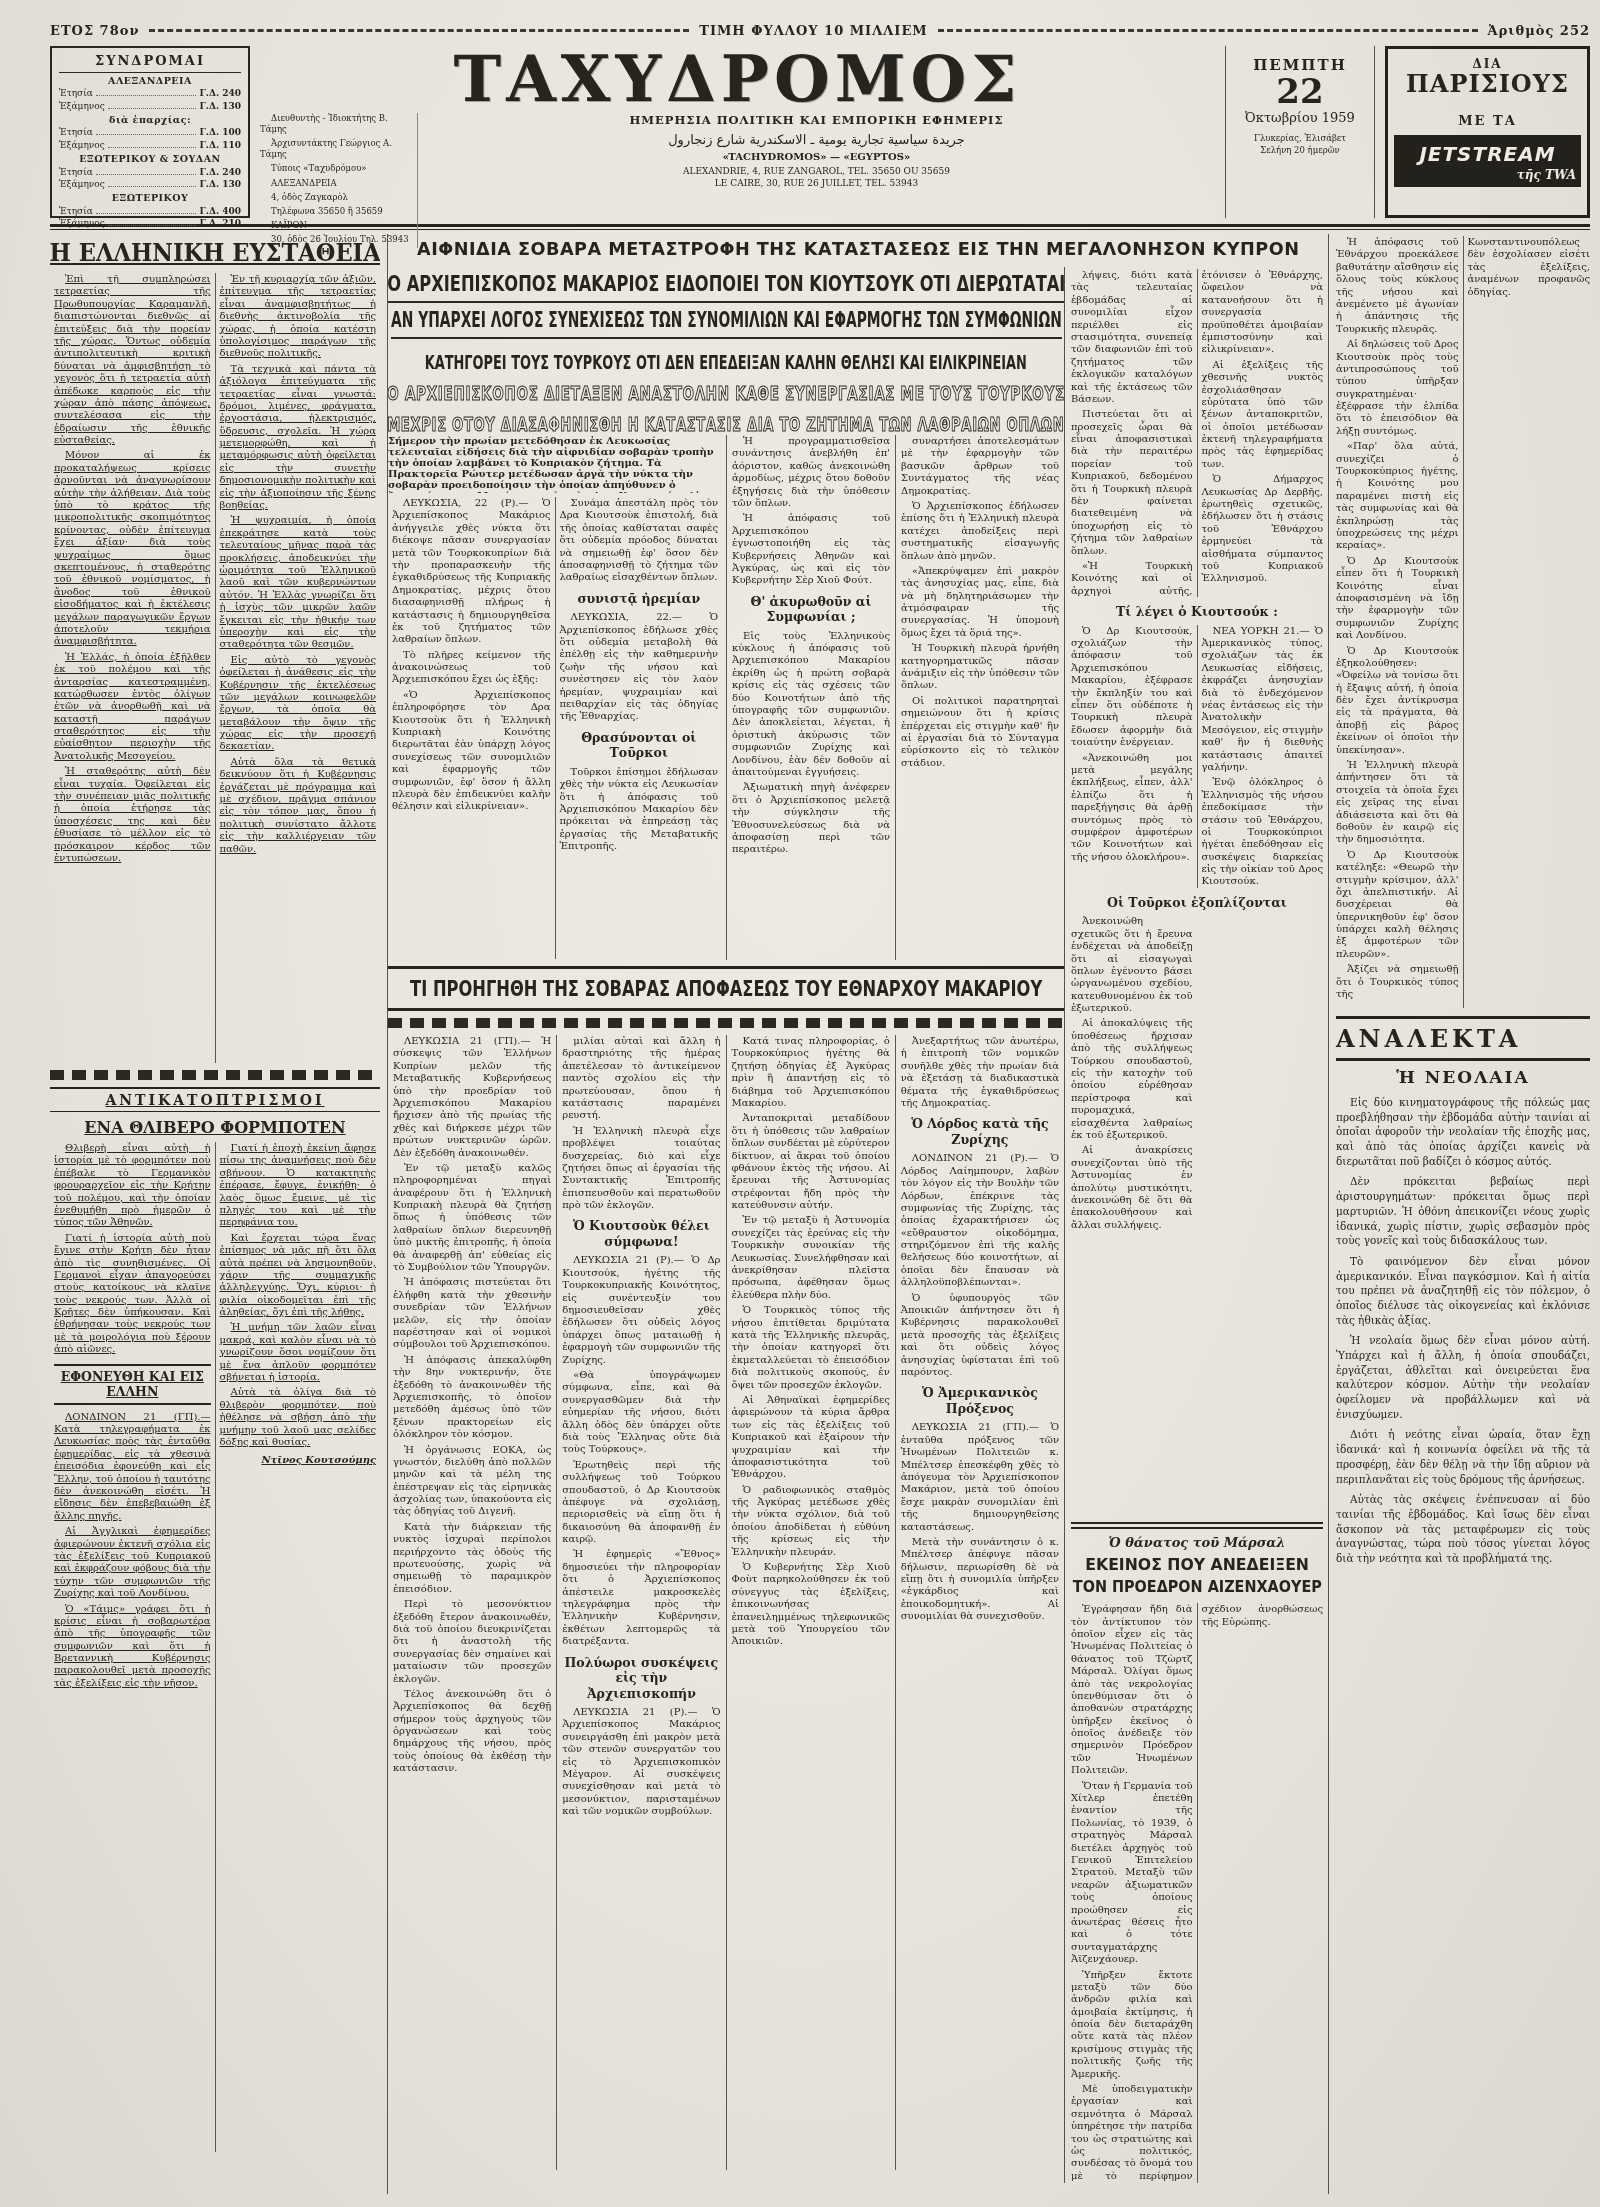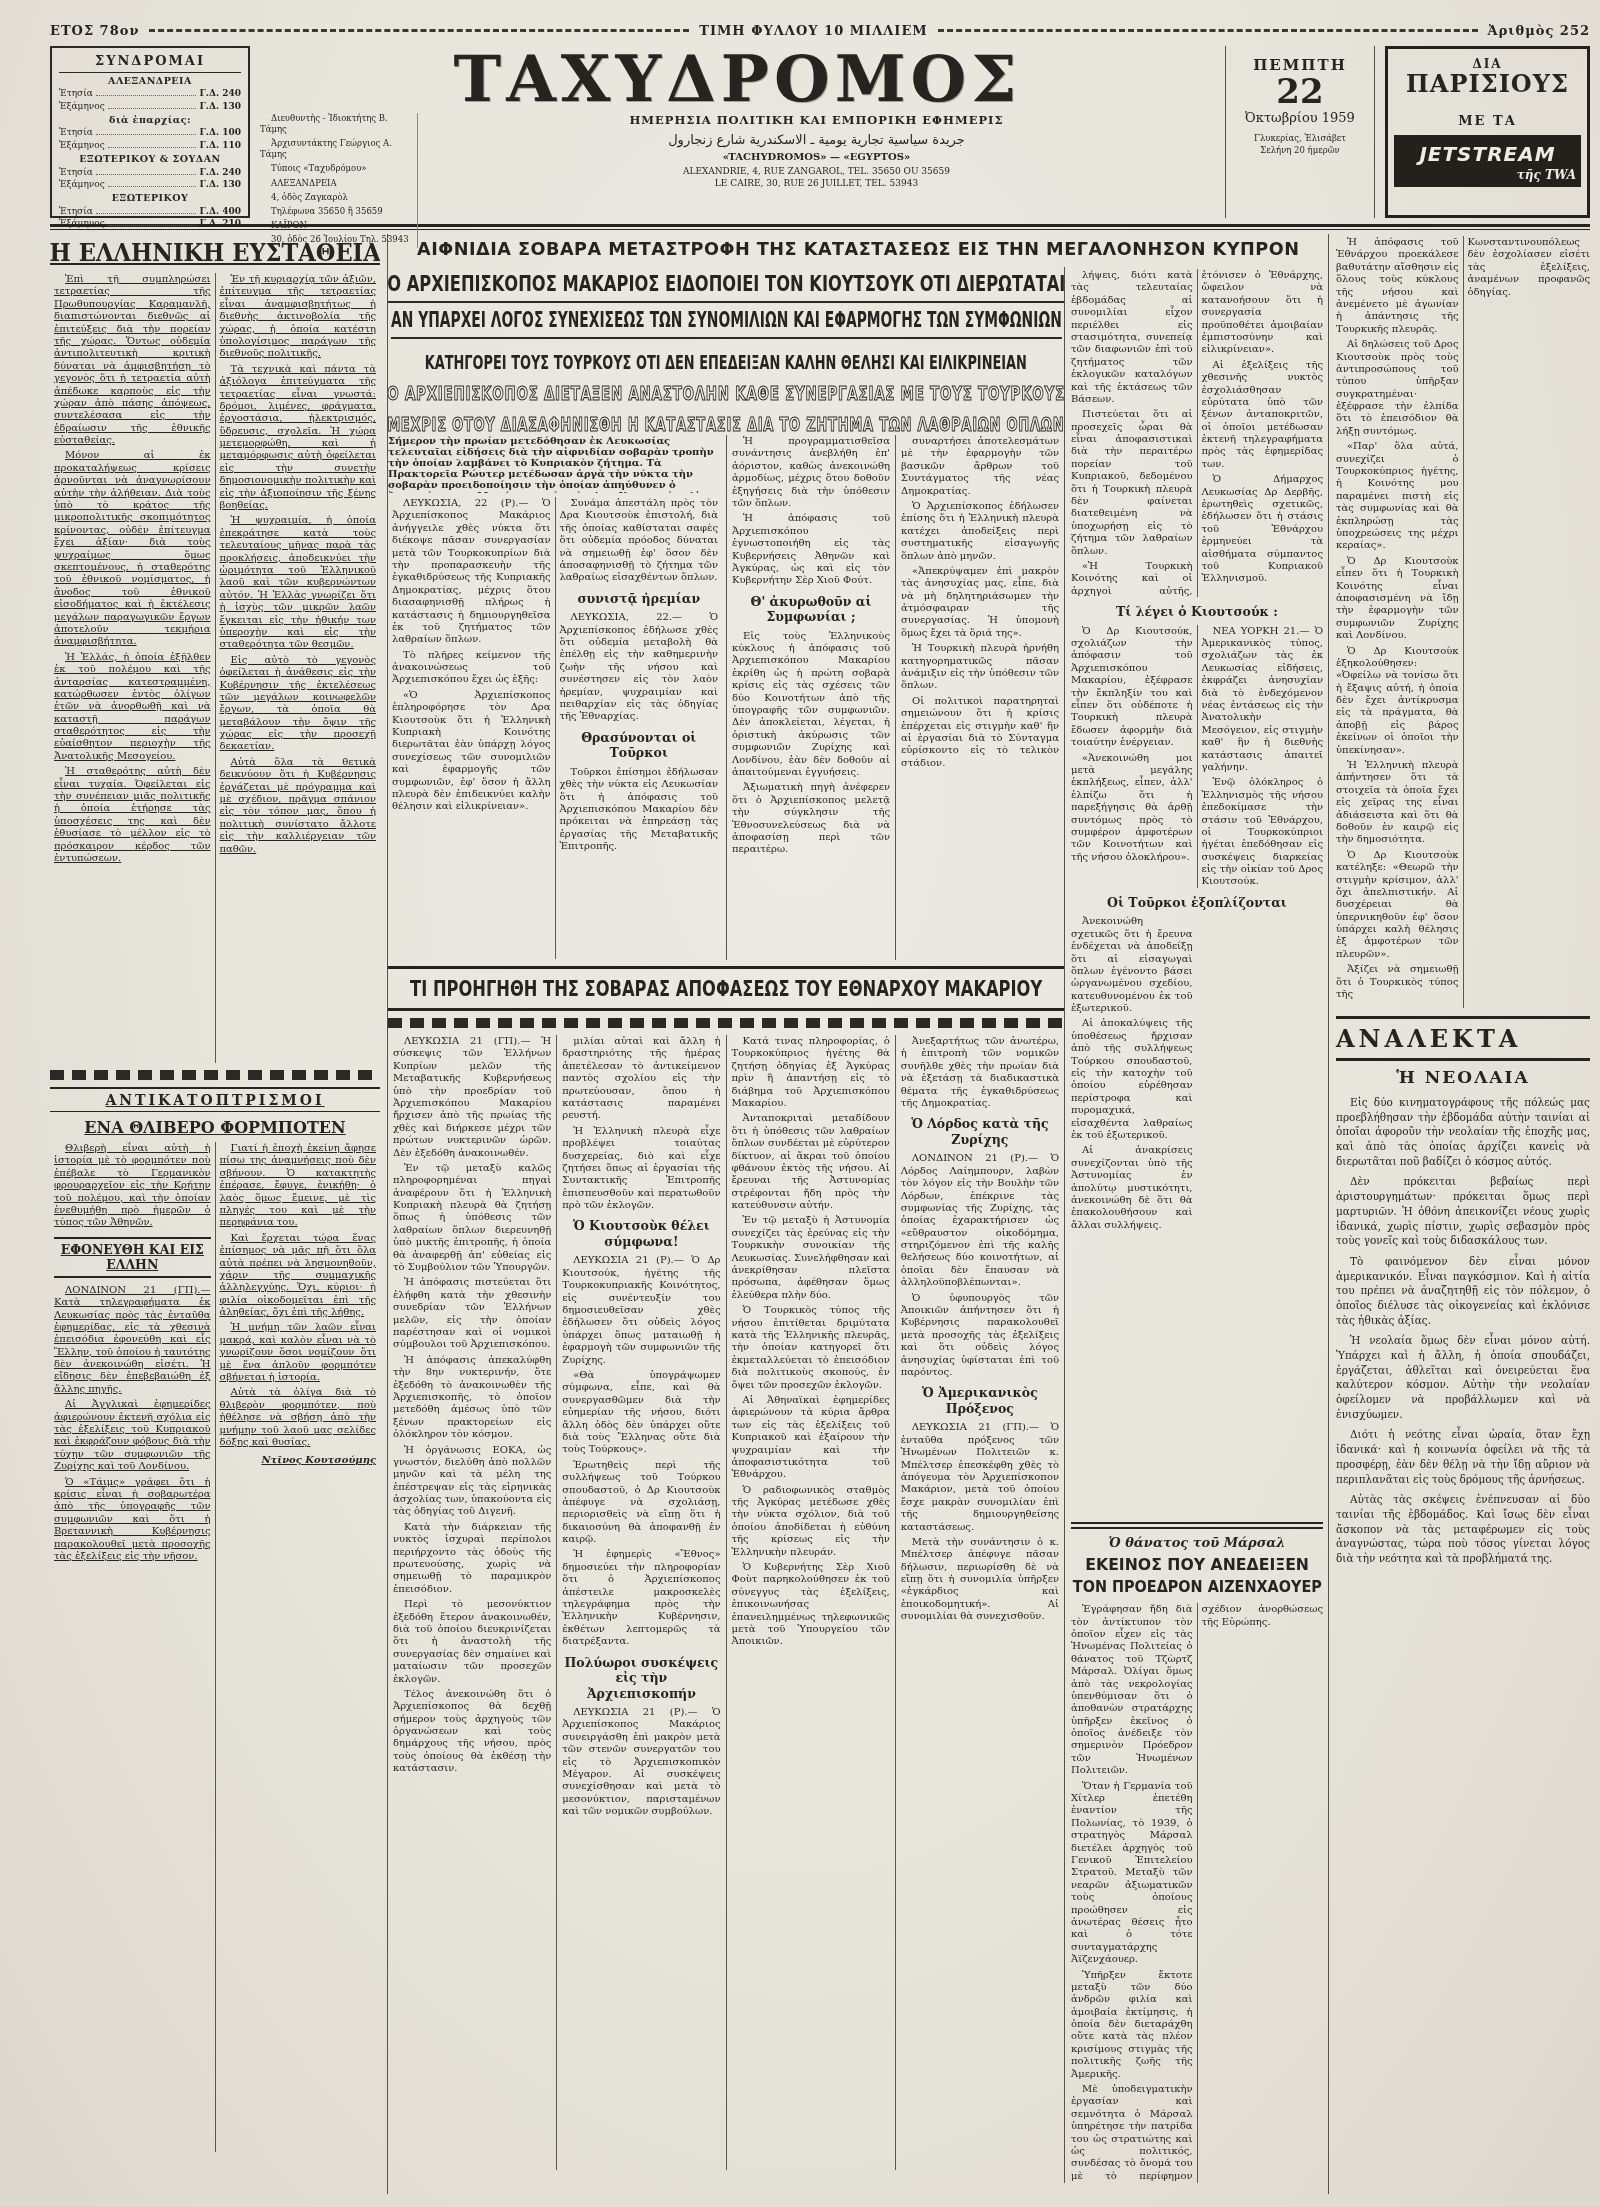--- a/index.html
+++ b/index.html
@@ -255,20 +255,21 @@
               <p class="it-p">Εἰς αὐτὸ τὸ γεγονὸς ὀφείλεται ἡ ἀνάθεσις εἰς τὴν Κυβέρνησιν τῆς ἐκτελέσεως τῶν μεγάλων κοινωφελῶν ἔργων, τὰ ὁποῖα θὰ μεταβάλουν τὴν ὄψιν τῆς χώρας εἰς τὴν προσεχῆ δεκαετίαν.</p>
               <p class="it-p">Αὐτὰ ὅλα τὰ θετικὰ δεικνύουν ὅτι ἡ Κυβέρνησις ἐργάζεται μὲ πρόγραμμα καὶ μὲ σχέδιον, πρᾶγμα σπάνιον εἰς τὸν τόπον μας, ὅπου ἡ πολιτικὴ συνίστατο ἄλλοτε εἰς τὴν καλλιέργειαν τῶν παθῶν.</p>
             </div>
         </div>
         <div class="orn"></div>
         <div class="antik-head">ΑΝΤΙΚΑΤΟΠΤΡΙΣΜΟΙ</div>
         <div class="antik-title">ΕΝΑ ΘΛΙΒΕΡΟ ΦΟΡΜΠΟΤΕΝ</div>
         <div class="antik-cols">
           <div class="ncol">
               <p class="it-p">Θλιβερὴ εἶναι αὐτὴ ἡ ἱστορία μὲ τὸ φορμπότεν ποὺ ἐπέβαλε τὸ Γερμανικὸν φρουραρχεῖον εἰς τὴν Κρήτην τοῦ πολέμου, καὶ τὴν ὁποίαν ἐνεθυμήθη πρὸ ἡμερῶν ὁ τύπος τῶν Ἀθηνῶν.</p>
+              <p class="it-p">Γιατί ἡ ἱστορία αὐτὴ ποὺ ἔγινε στὴν Κρήτη δὲν ἦταν ἀπὸ τὶς συνηθισμένες. Οἱ Γερμανοὶ εἶχαν ἀπαγορεύσει στοὺς κατοίκους νὰ κλαῖνε τοὺς νεκρούς των. Ἀλλὰ οἱ Κρῆτες δὲν ὑπήκουσαν. Καὶ ἐθρήνησαν τοὺς νεκρούς των μὲ τὰ μοιρολόγια ποὺ ξέρουν ἀπὸ αἰῶνες.</p>
               <h3 class="it-hb">ΕΦΟΝΕΥΘΗ ΚΑΙ ΕΙΣ ΕΛΛΗΝ</h3>
               <p class="it-p">ΛΟΝΔΙΝΟΝ 21 (ΓΠ).— Κατὰ τηλεγραφήματα ἐκ Λευκωσίας πρὸς τὰς ἐνταῦθα ἐφημερίδας, εἰς τὰ χθεσινὰ ἐπεισόδια ἐφονεύθη καὶ εἷς Ἕλλην, τοῦ ὁποίου ἡ ταυτότης δὲν ἀνεκοινώθη εἰσέτι. Ἡ εἴδησις δὲν ἐπεβεβαιώθη ἐξ ἄλλης πηγῆς.</p>
               <p class="it-p">Αἱ Ἀγγλικαὶ ἐφημερίδες ἀφιερώνουν ἐκτενῆ σχόλια εἰς τὰς ἐξελίξεις τοῦ Κυπριακοῦ καὶ ἐκφράζουν φόβους διὰ τὴν τύχην τῶν συμφωνιῶν τῆς Ζυρίχης καὶ τοῦ Λονδίνου.</p>
               <p class="it-p">Ὁ «Τάιμς» γράφει ὅτι ἡ κρίσις εἶναι ἡ σοβαρωτέρα ἀπὸ τῆς ὑπογραφῆς τῶν συμφωνιῶν καὶ ὅτι ἡ Βρεταννικὴ Κυβέρνησις παρακολουθεῖ μετὰ προσοχῆς τὰς ἐξελίξεις εἰς τὴν νῆσον.</p>
             </div>
           <div class="ncol">
               <p class="it-p">Γιατί ἡ ἐποχὴ ἐκείνη ἄφησε πίσω της ἀναμνήσεις ποὺ δὲν σβήνουν. Ὁ κατακτητὴς ἐπέρασε, ἔφυγε, ἐνικήθη· ὁ λαὸς ὅμως ἔμεινε, μὲ τὶς πληγές του καὶ μὲ τὴν περηφάνια του.</p>
               <p class="it-p">Καὶ ἔρχεται τώρα ἕνας ἐπίσημος νὰ μᾶς πῇ ὅτι ὅλα αὐτὰ πρέπει νὰ λησμονηθοῦν, χάριν τῆς συμμαχικῆς ἀλληλεγγύης. Ὄχι, κύριοι· ἡ φιλία οἰκοδομεῖται ἐπὶ τῆς ἀληθείας, ὄχι ἐπὶ τῆς λήθης.</p>
               <p class="it-p">Ἡ μνήμη τῶν λαῶν εἶναι μακρά, καὶ καλὸν εἶναι νὰ τὸ γνωρίζουν ὅσοι νομίζουν ὅτι μὲ ἕνα ἁπλοῦν φορμπότεν σβήνεται ἡ ἱστορία.</p>
               <p class="it-p">Αὐτὰ τὰ ὀλίγα διὰ τὸ θλιβερὸν φορμπότεν, ποὺ ἠθέλησε νὰ σβήσῃ ἀπὸ τὴν μνήμην τοῦ λαοῦ μας σελίδες δόξης καὶ θυσίας.</p>

